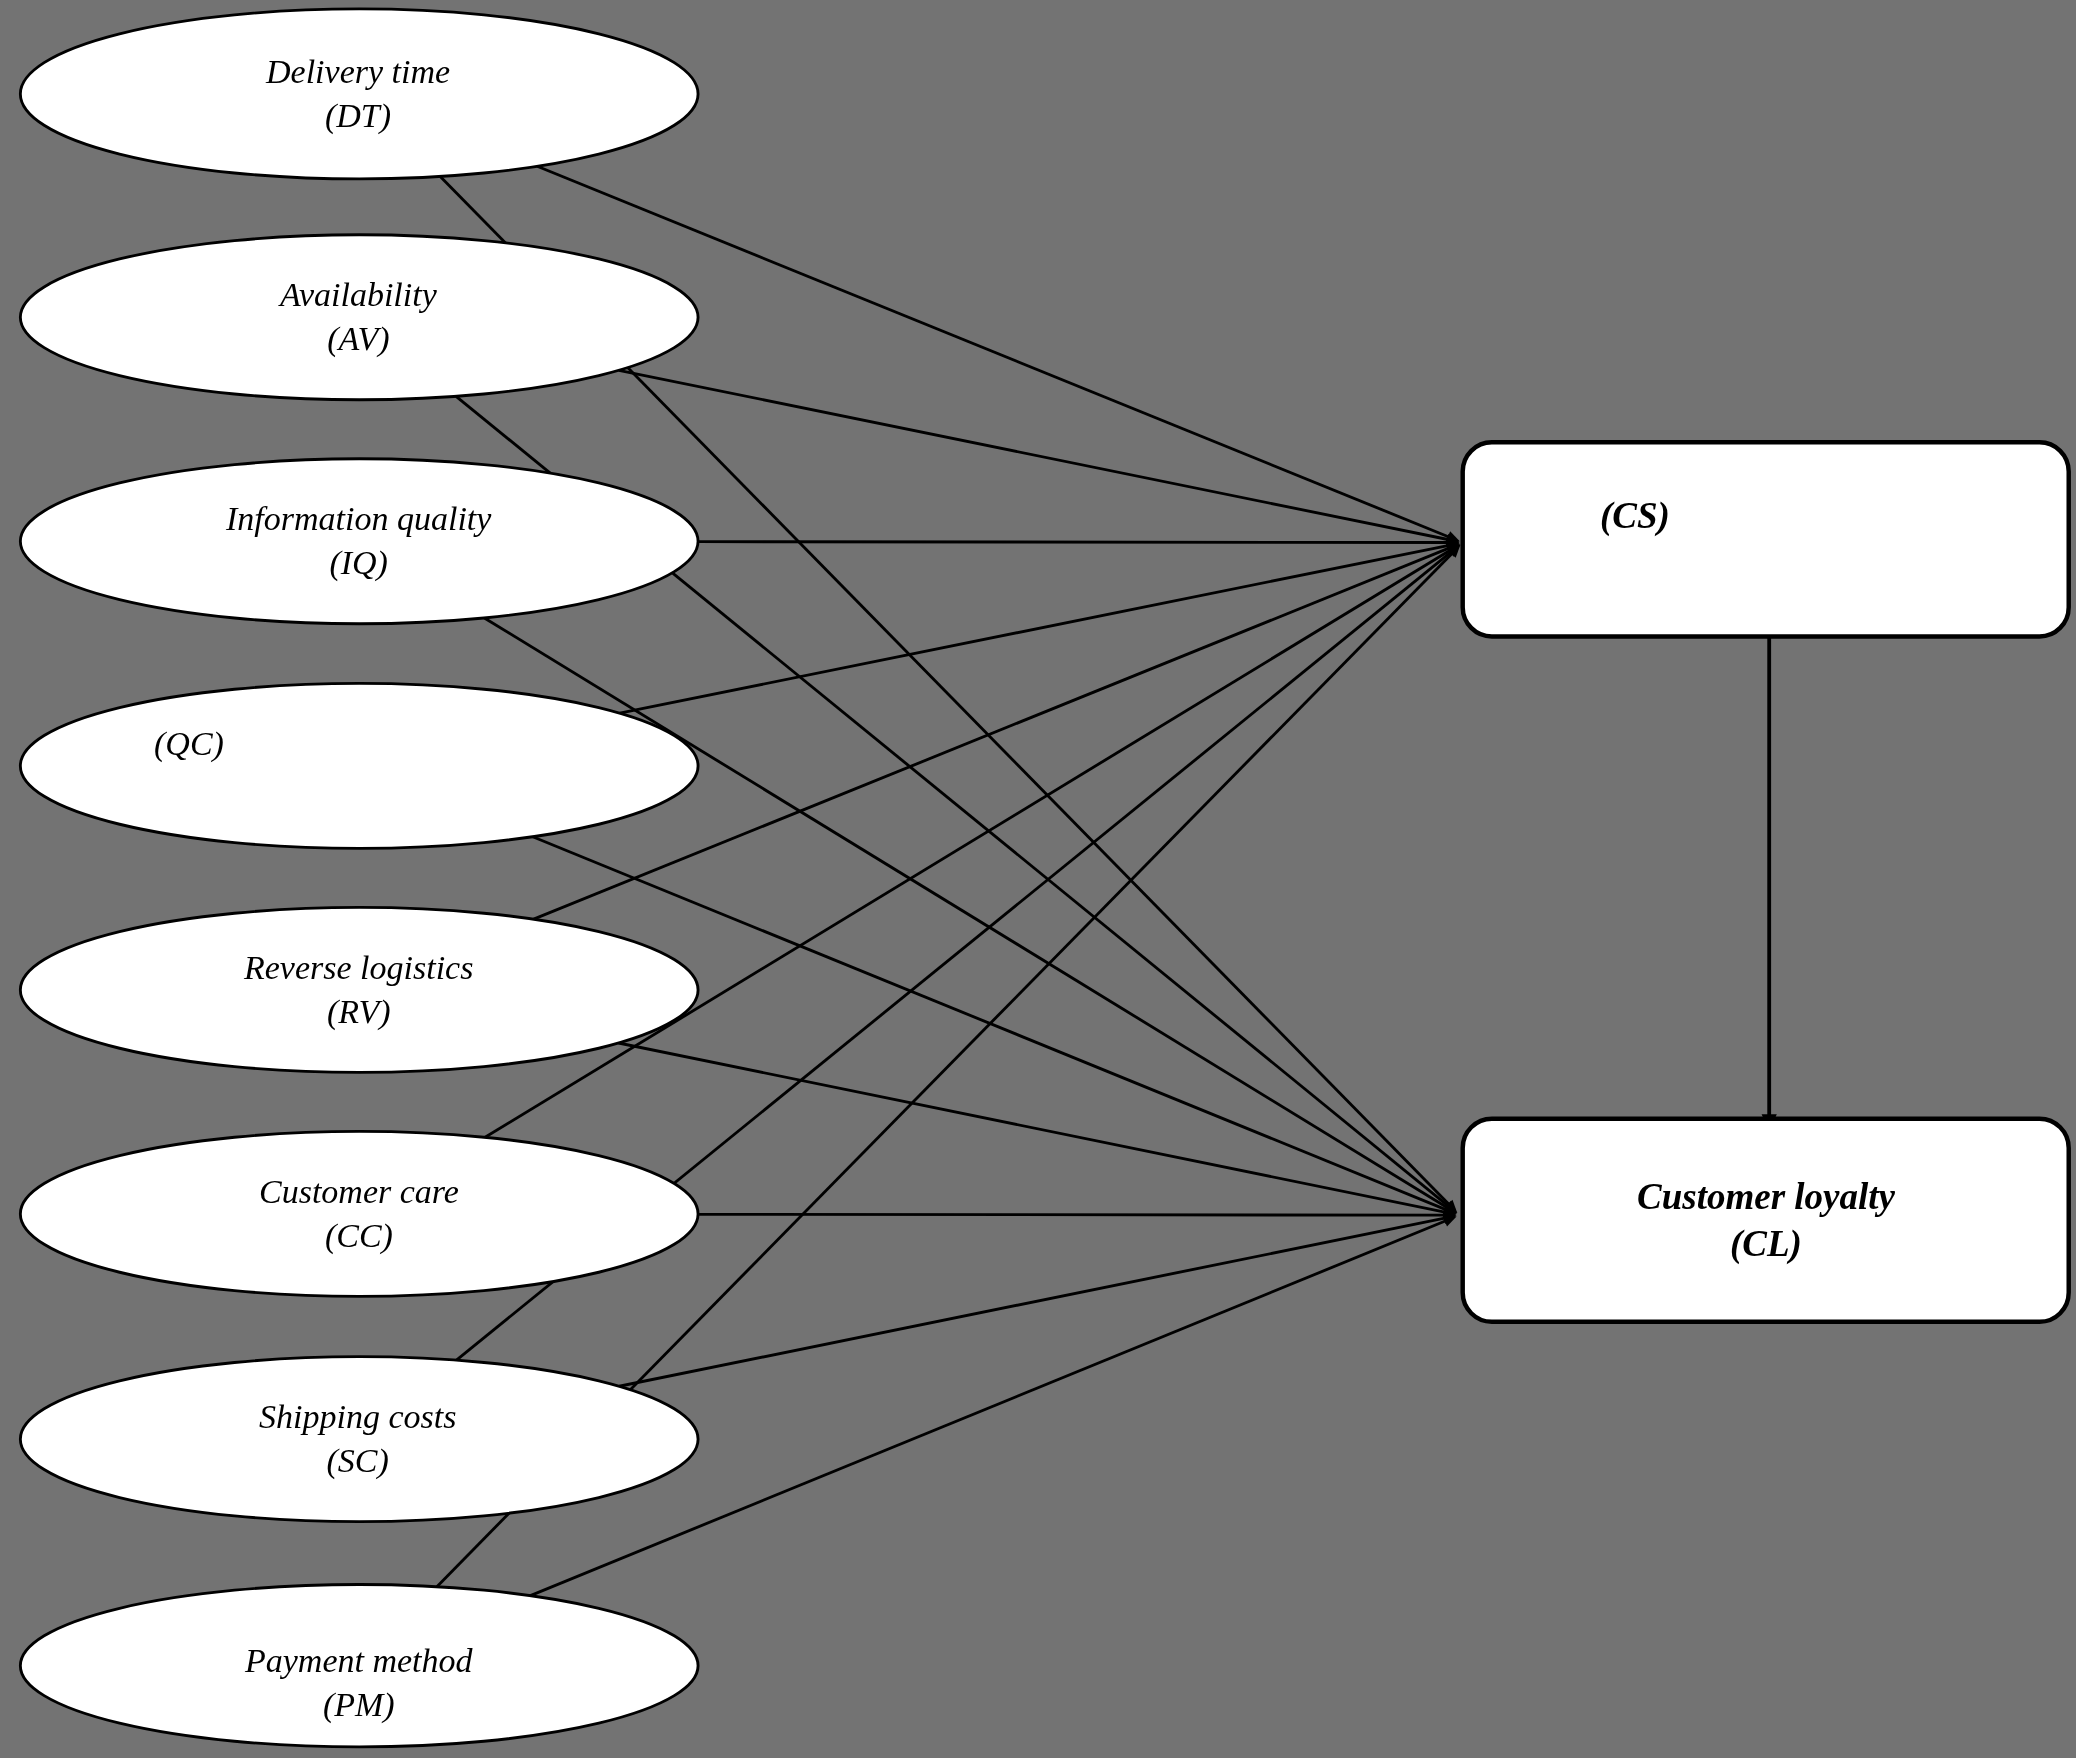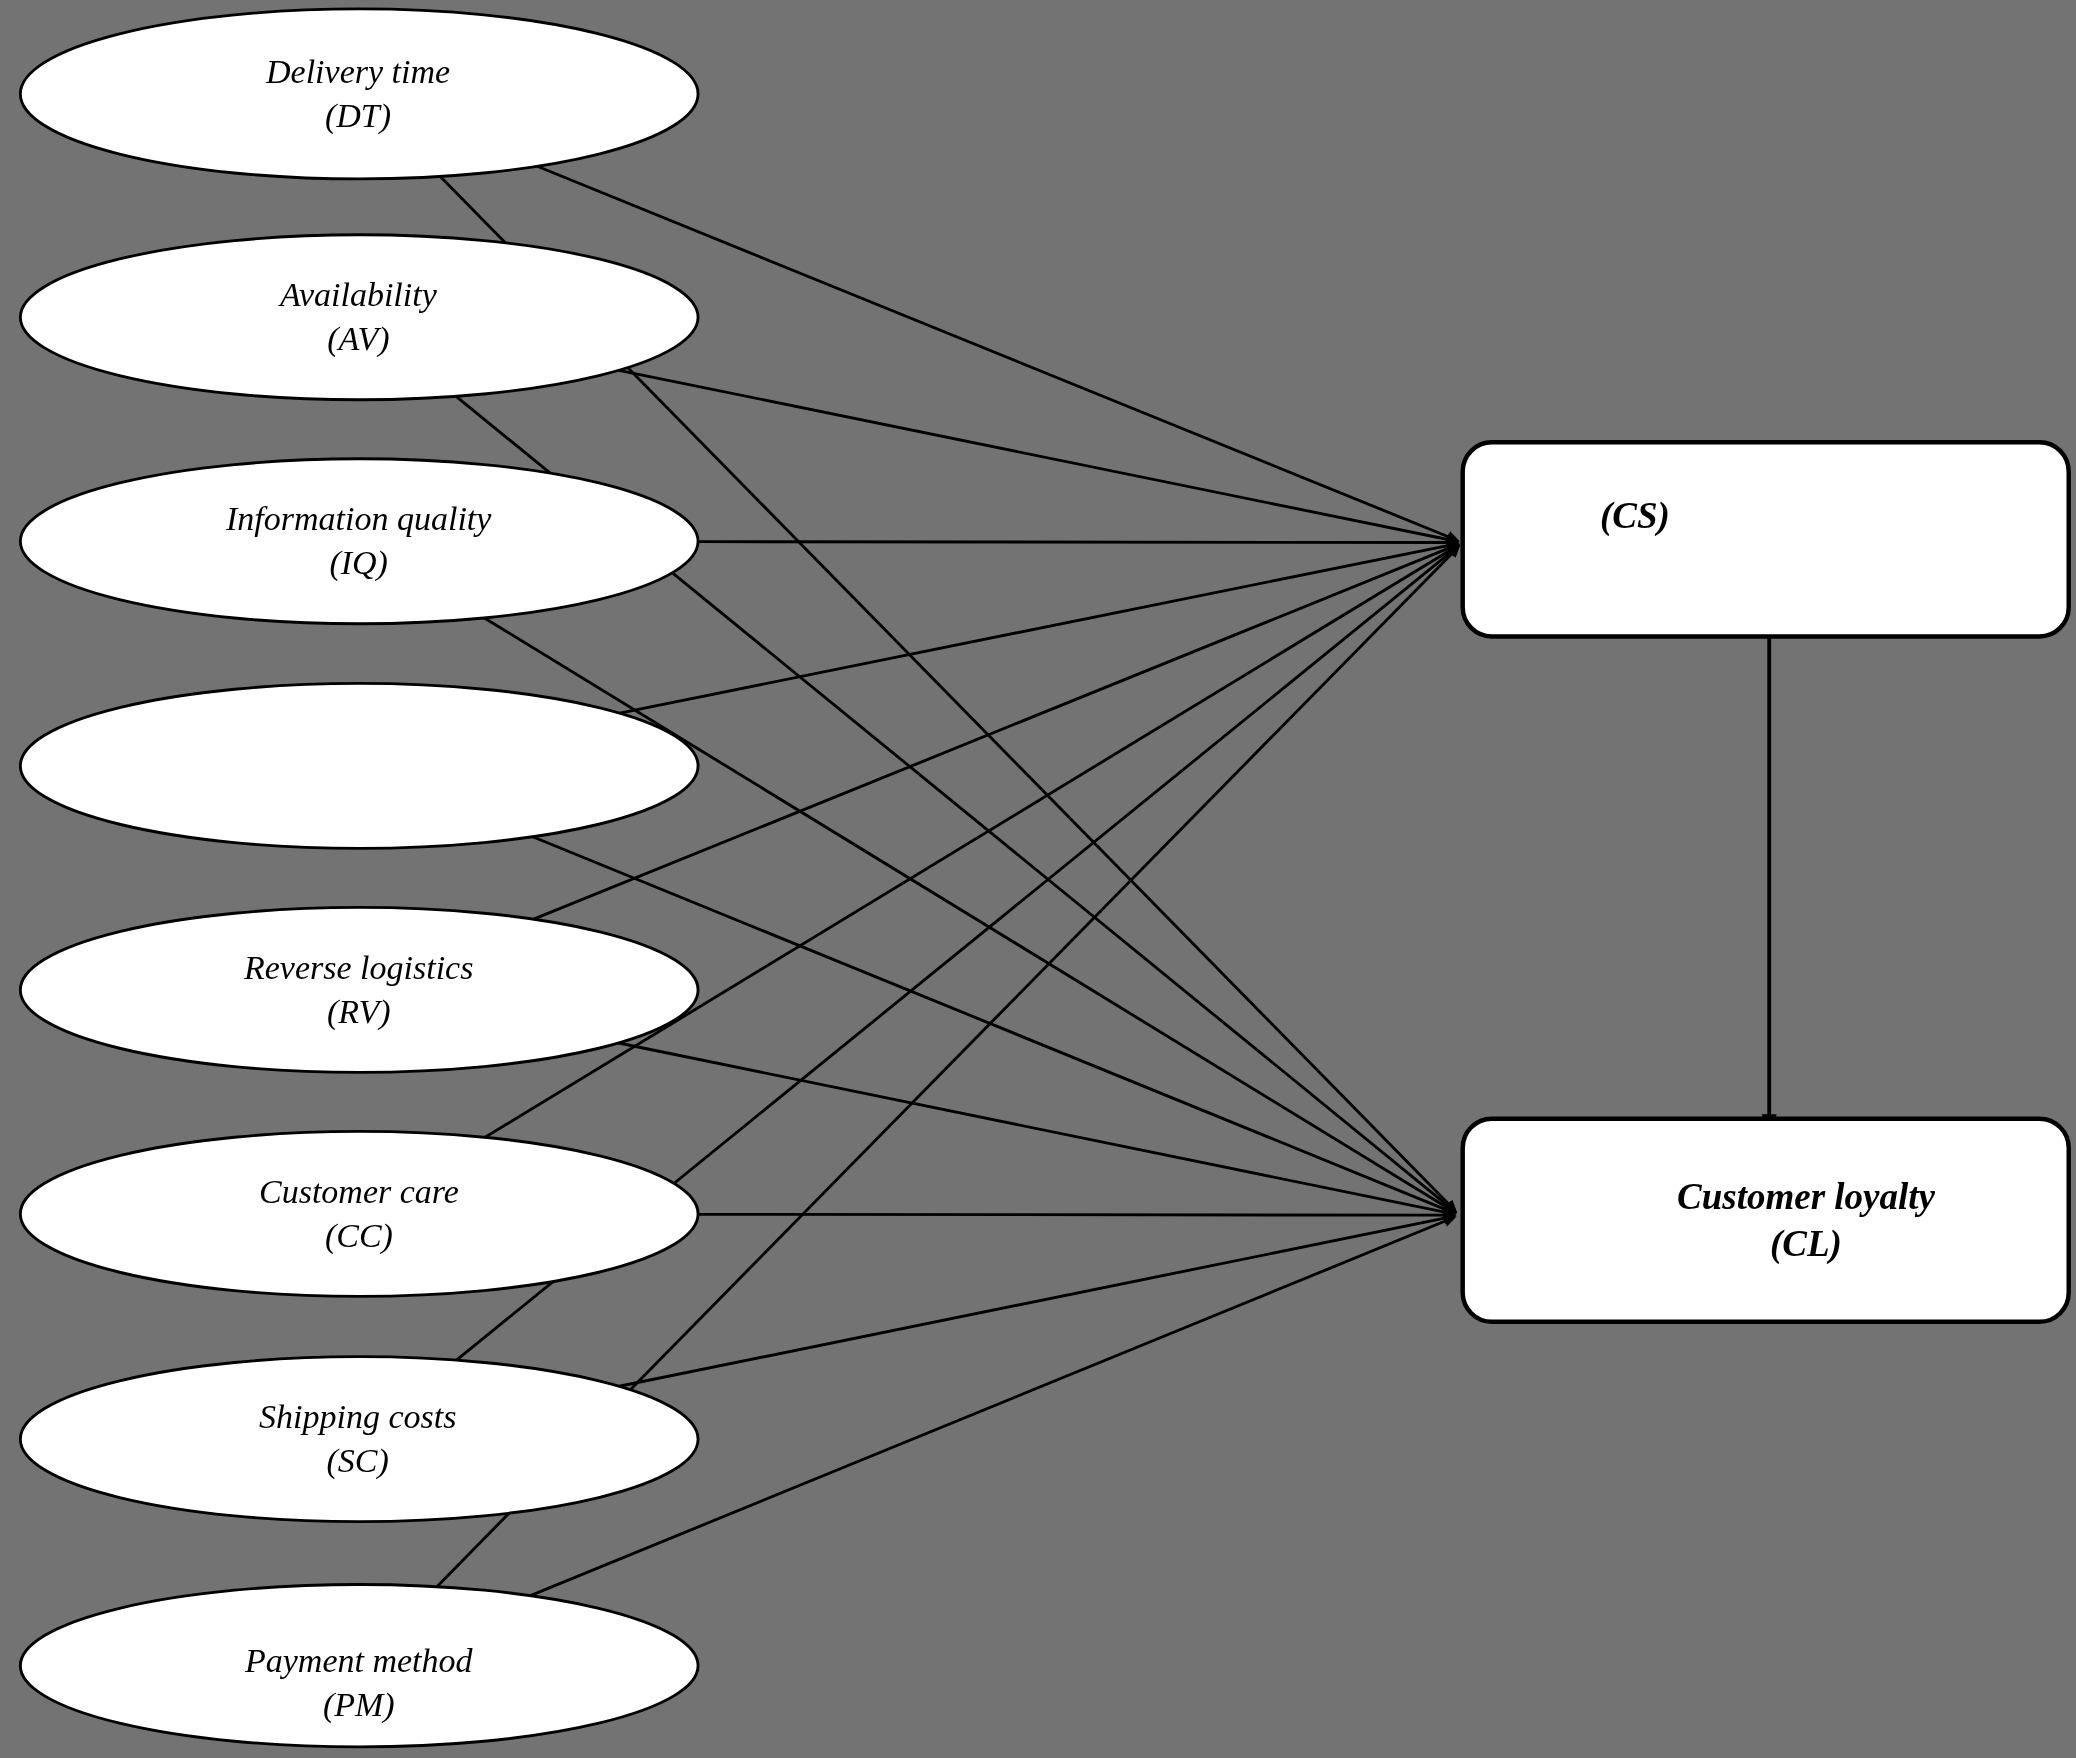--- a/index.html
+++ b/index.html
@@ -88,40 +88,41 @@
       </div>
       <div class="node-label ellipse-label" style="left: 280px; top: 273px; width: auto;">
         <span class="lbl-line">Availability</span>
         <span class="lbl-line">(AV)</span>
       </div>
       <div class="node-label ellipse-label" style="left: 226px; top: 497px; width: auto;">
         <span class="lbl-line">Information quality</span>
         <span class="lbl-line">(IQ)</span>
       </div>
       <div class="node-label ellipse-label" style="left: 154px; top: 722px; width: auto;">
+        <span class="lbl-line">(QC)</span>
       </div>
       <div class="node-label ellipse-label" style="left: 244px; top: 946px; width: auto;">
         <span class="lbl-line">Reverse logistics</span>
         <span class="lbl-line">(RV)</span>
       </div>
       <div class="node-label ellipse-label" style="left: 259px; top: 1170px; width: auto; font-style: italic;">
         <span class="lbl-line">Customer care</span>
         <span class="lbl-line">(CC)</span>
       </div>
       <div class="node-label ellipse-label" style="left: 259px; top: 1395px; width: auto;">
         <span class="lbl-line">Shipping costs</span>
         <span class="lbl-line">(SC)</span>
       </div>
       <div class="node-label ellipse-label" style="left: 245px; top: 1622px; width: auto; margin-top: 17px;">
         <span class="lbl-line">Payment method</span>
         <span class="lbl-line">(PM)</span>
       </div>
       <div class="node-label box-label" style="left: 1600px; top: 492px; width: auto;">
         <span class="lbl-line">(CS)</span>
       </div>
-      <div class="node-label box-label" style="left: 1637px; top: 1173px; width: auto; margin-left: 40px;">
+      <div class="node-label box-label" style="left: 1637px; top: 1173px; width: auto;">
         <span class="lbl-line">Customer loyalty</span>
         <span class="lbl-line">(CL)</span>
       </div>
     </div>
 
 </div>
 
 
 </body></html>

